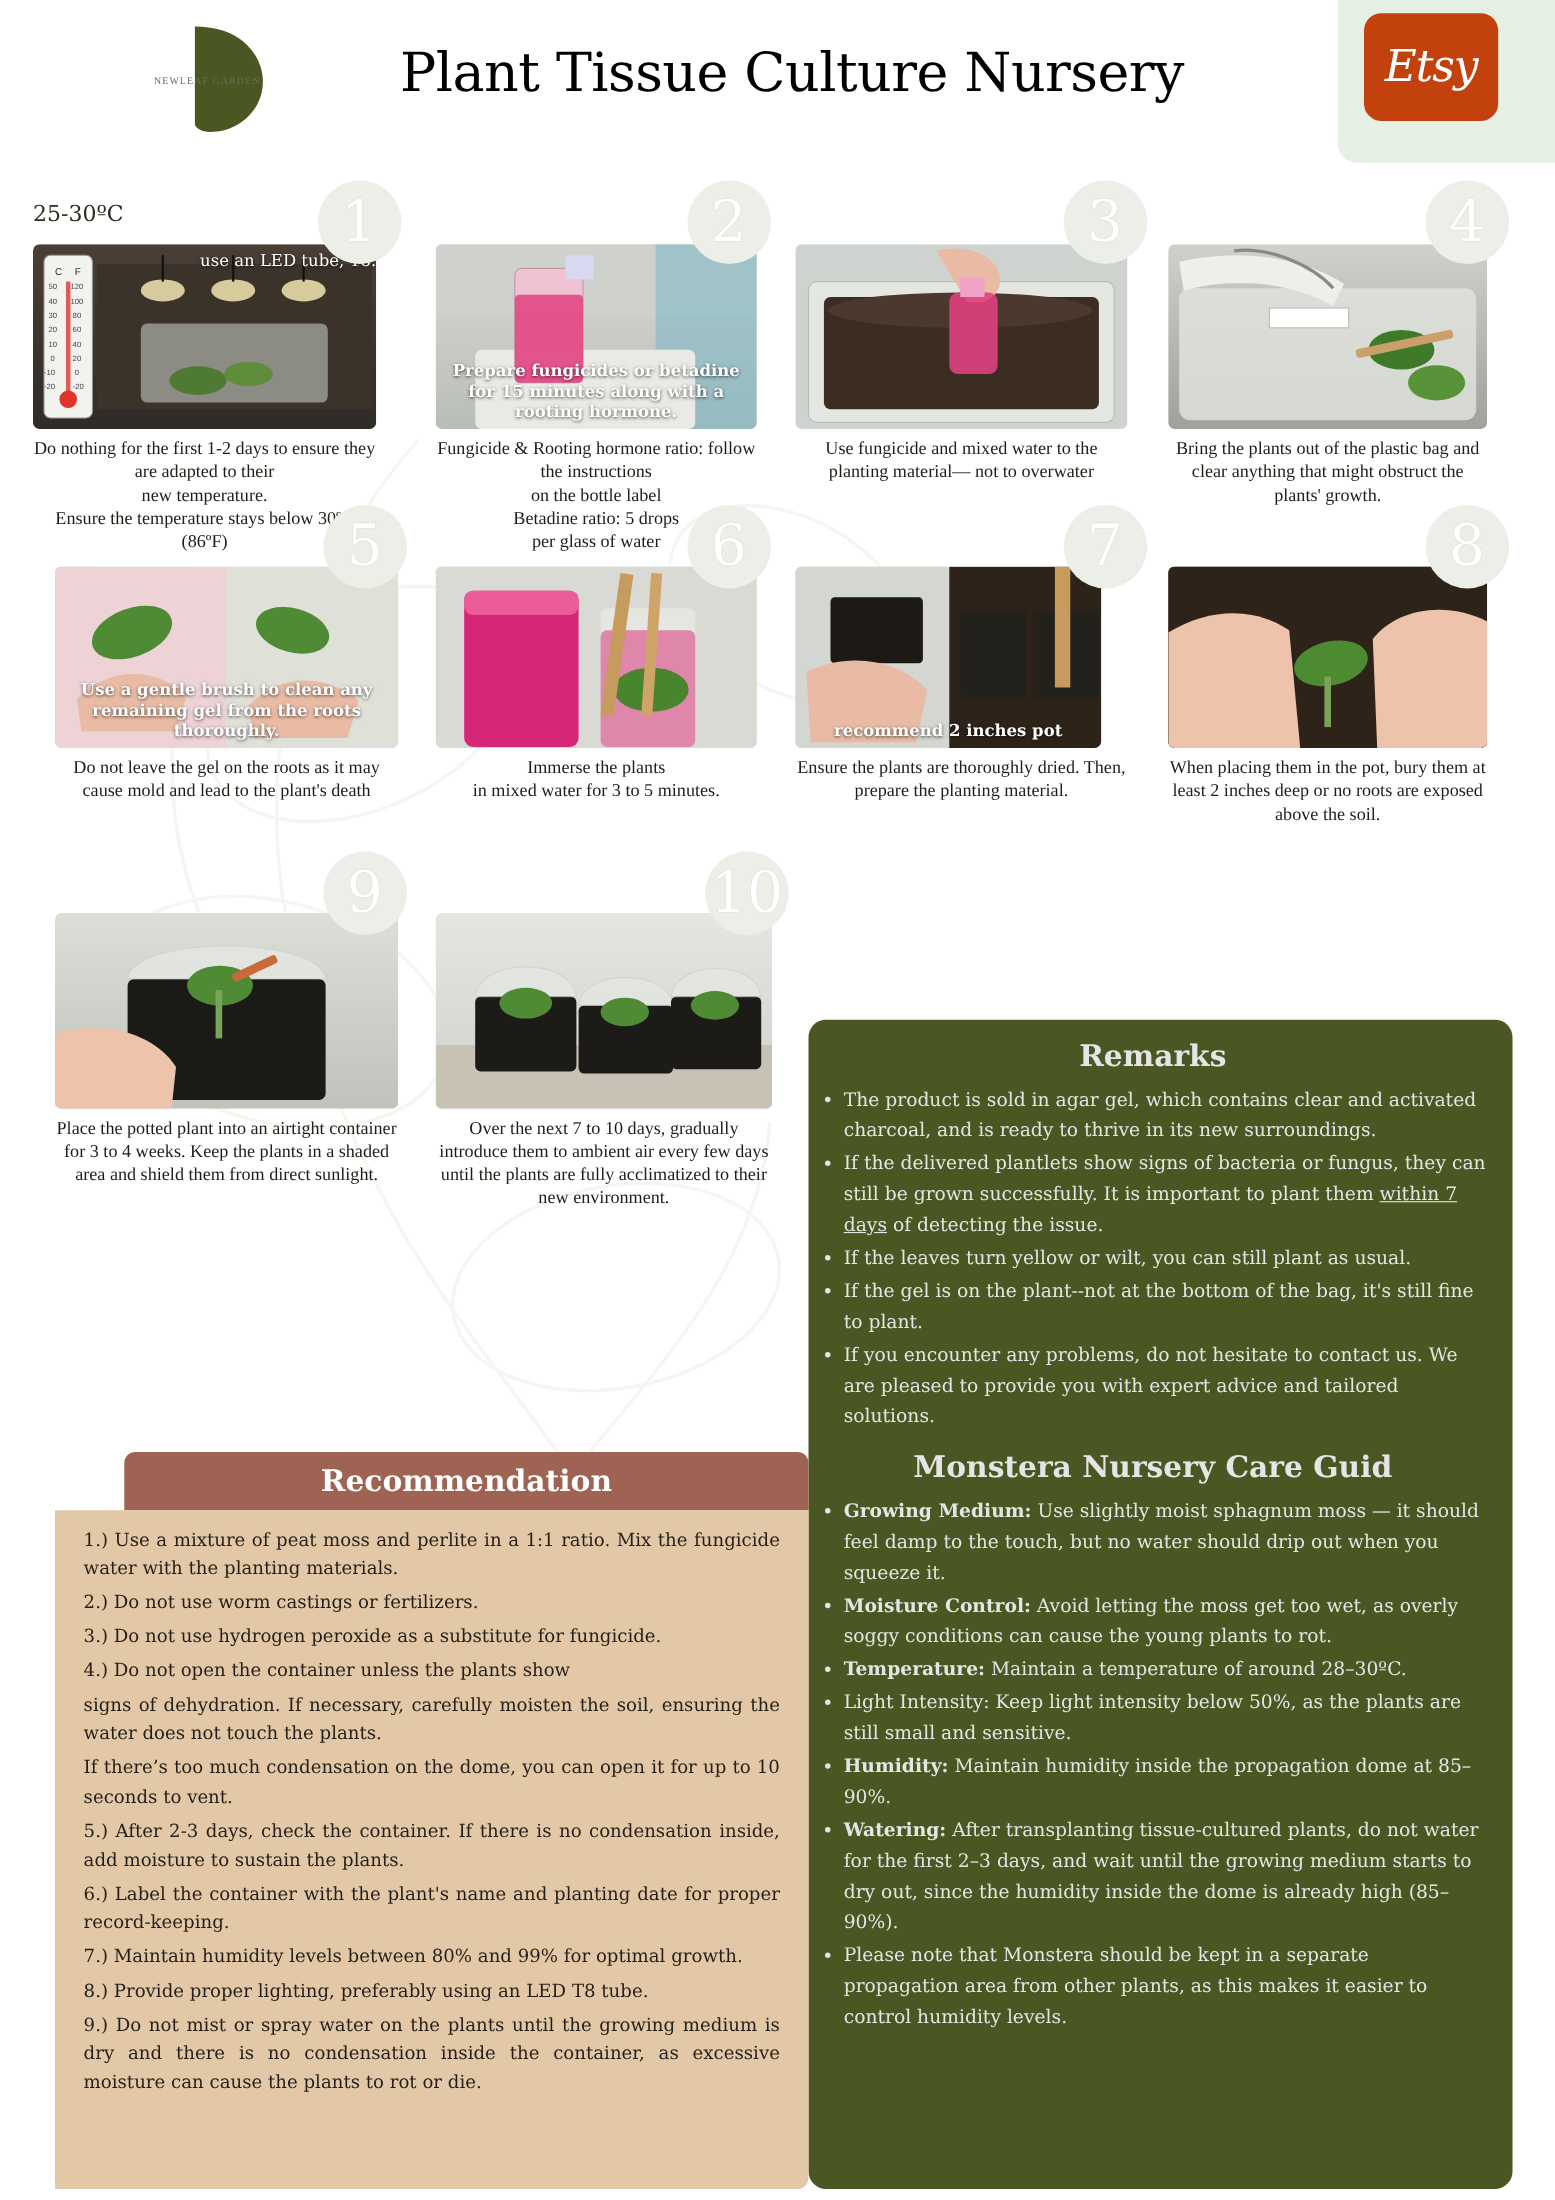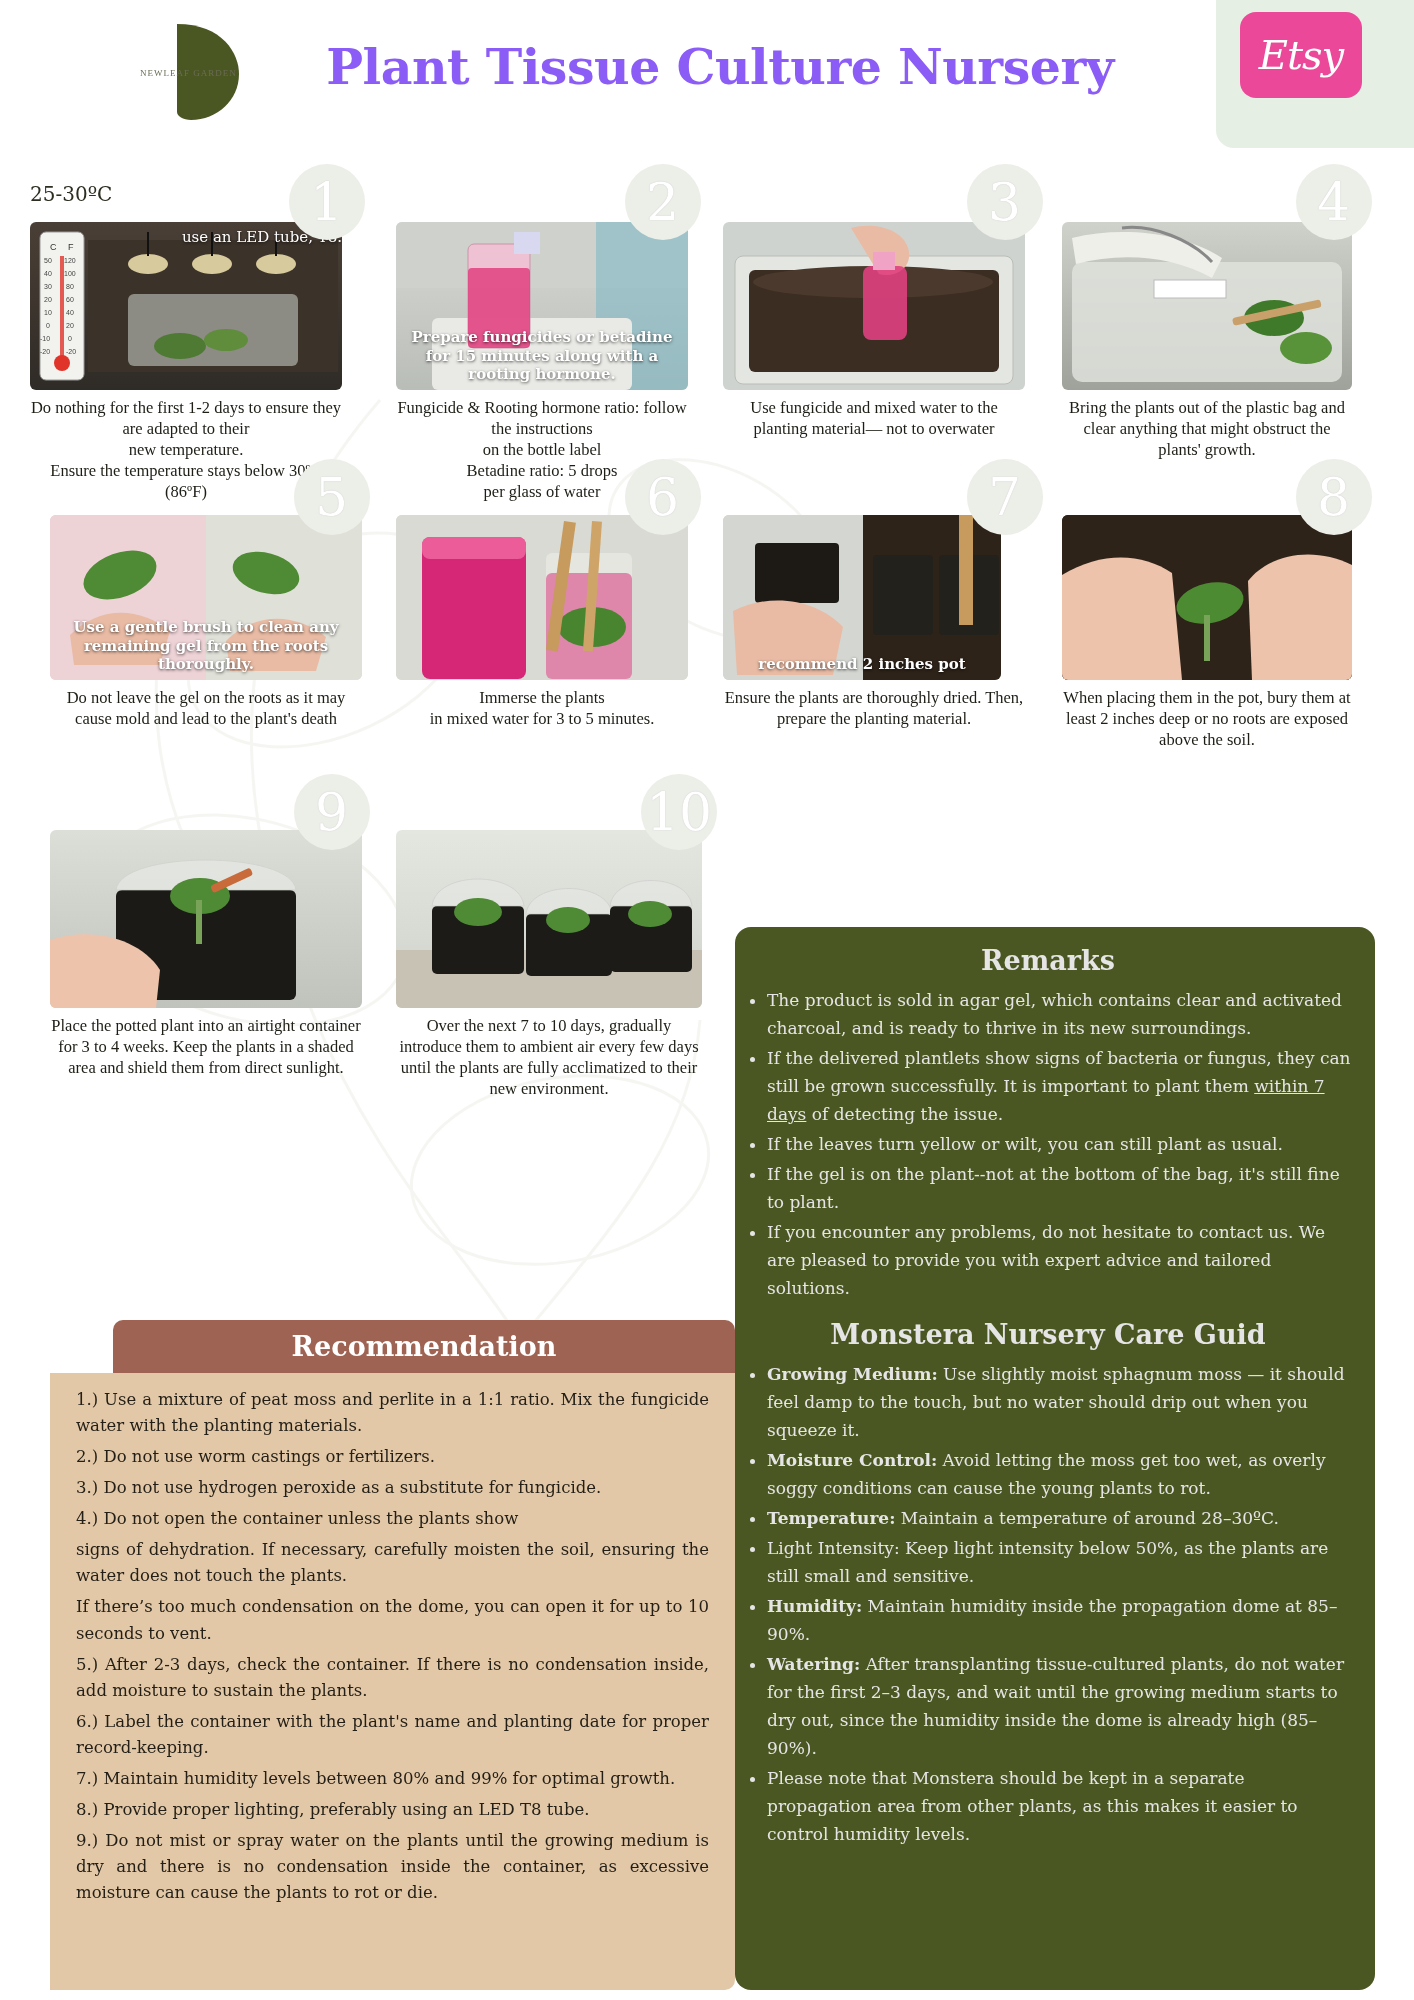--- a/index.html
+++ b/index.html
@@ -42,37 +42,37 @@
     letter-spacing: 1px;
     color: #6b6b55;
     font-family: "Liberation Serif", serif;
   }
   .main-title {
     position: absolute;
     left: 280px; top: 38px;
     width: 880px;
     text-align: center;
     font-size: 49px;
-    font-weight: bold;
-    color: #8b5cf6;
+    font-weight: normal;
+    color: #000000;
     font-family: "DejaVu Serif", serif;
     letter-spacing: -0.5px;
   }
   .etsy-panel {
     position: absolute;
     right: 0px; top: 0px;
     width: 198px; height: 148px;
     background: #e6efe4;
     border-radius: 0 0 0 18px;
   }
   .etsy-badge {
     position: absolute;
     right: 52px; top: 12px;
-    width: 122px; height: 86px;
-    background: #ec4899;
+    width: 122px; height: 98px;
+    background: #c2410c;
     border-radius: 16px;
     color: #ffffff;
     font-family: "DejaVu Serif", serif;
     font-size: 40px;
     font-style: italic;
     display: flex;
     align-items: center;
     justify-content: center;
     letter-spacing: -1px;
   }

